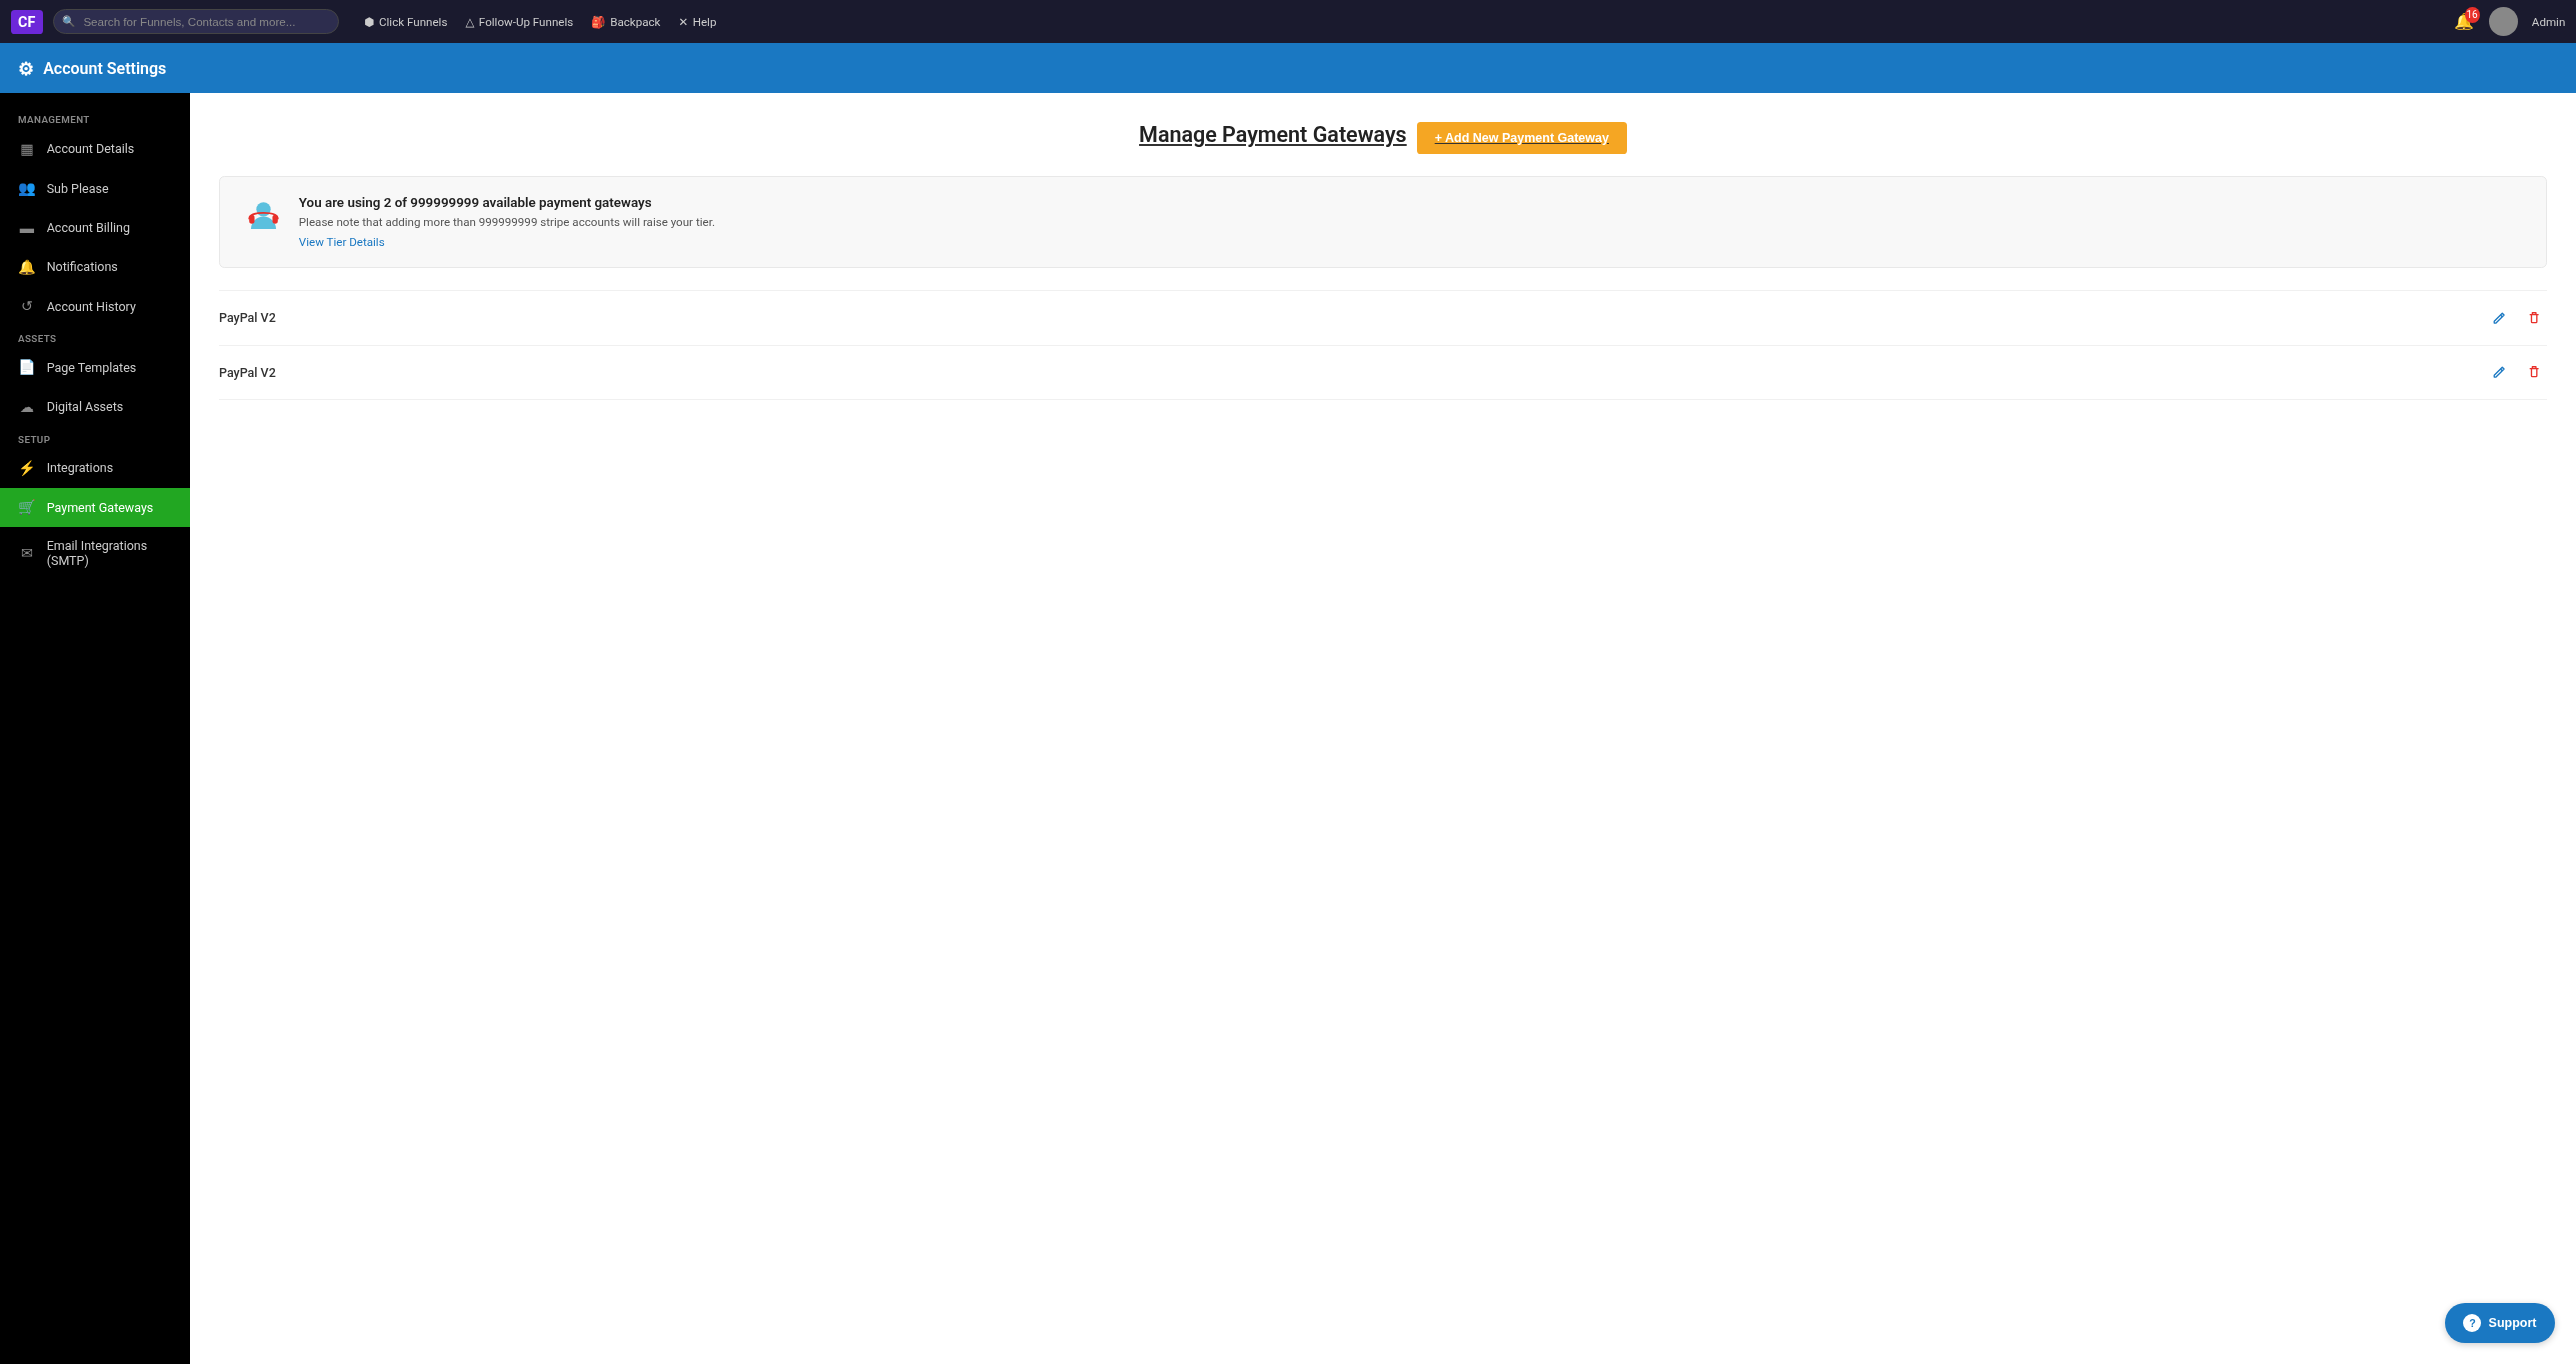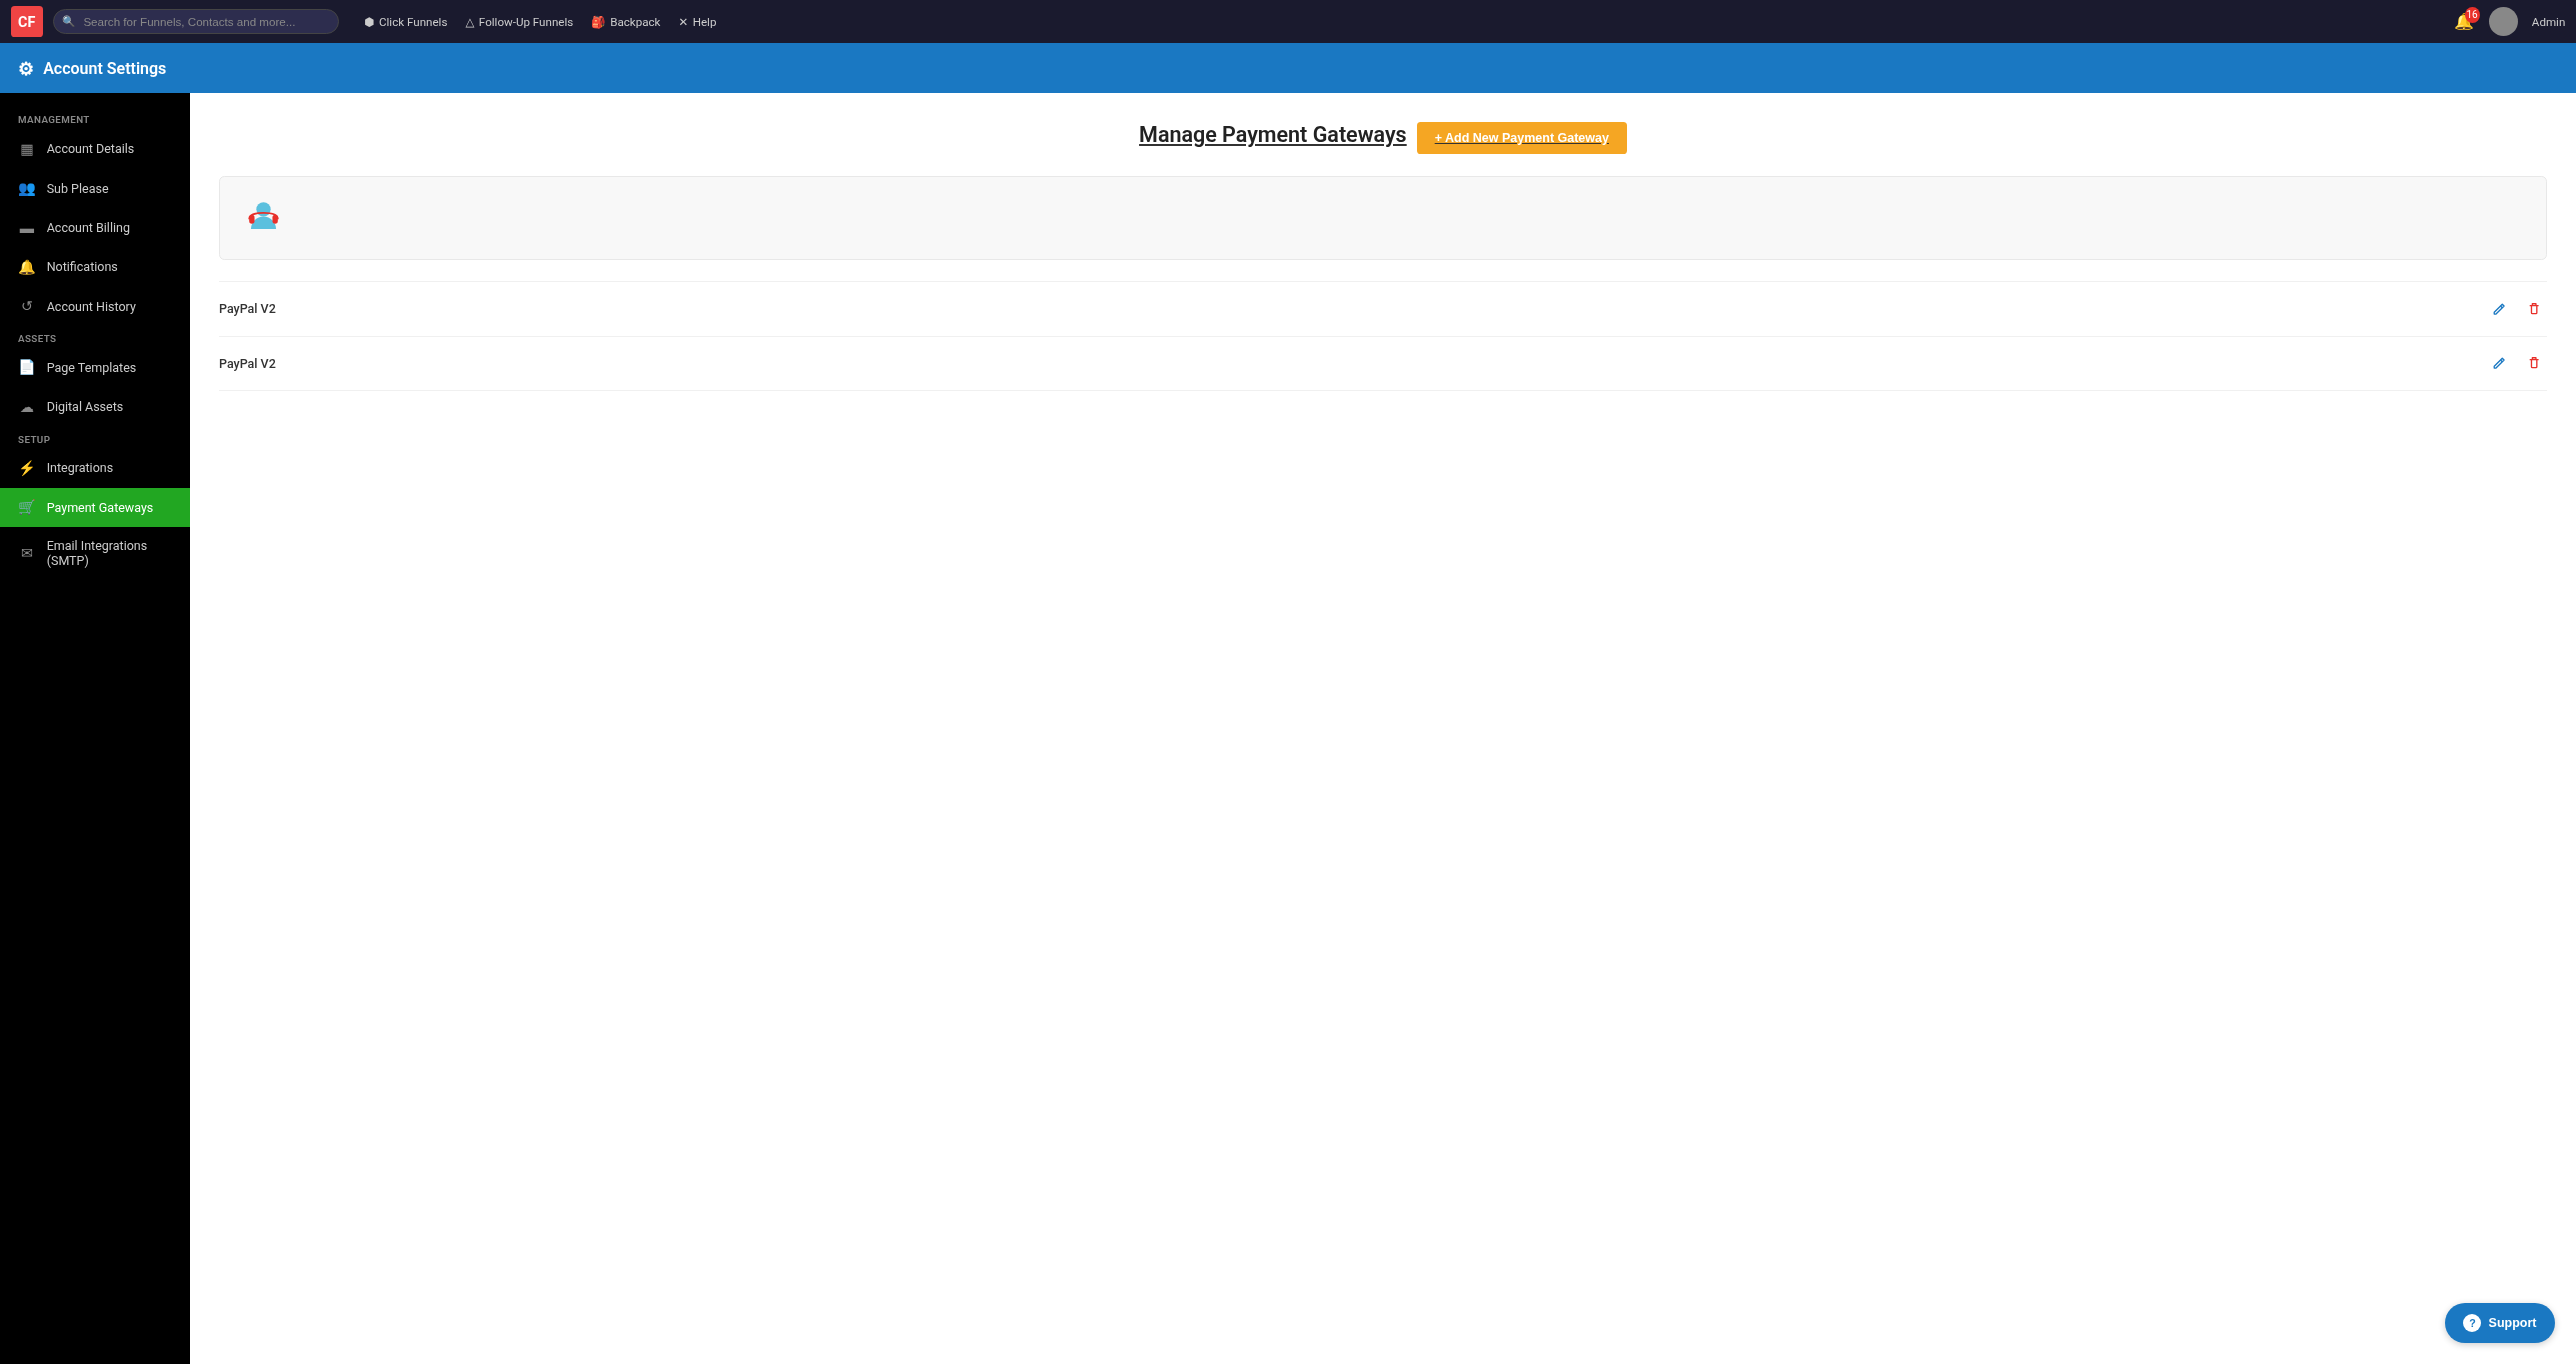--- a/index.html
+++ b/index.html
@@ -14,22 +14,22 @@
       padding: 0 10.7px;
       gap: 10.7px;
       position: fixed;
       top: 0;
       left: 0;
       right: 0;
       z-index: 100;
     }
     .top-nav-logo {
       width: 32px;
-      height: 31px;
-      background: #ef4444;
+      height: 24px;
+      background: #6d28d9;
       border-radius: 3.6px;
       display: flex;
       align-items: center;
       justify-content: center;
       color: white;
       font-weight: bold;
       font-size: 14.3px;
       flex-shrink: 0;
     }
     .search-wrapper {
@@ -409,20 +409,25 @@
     <div class="info-box">
       <div>
         
         <svg class="person-icon-svg" viewBox="0 0 48 48" fill="none" xmlns="http://www.w3.org/2000/svg">
           <circle cx="24" cy="16" r="8" fill="#5bc0de"></circle>
           <path d="M10 38c0-7.7 6.3-14 14-14s14 6.3 14 14" fill="#5bc0de"></path>
           <rect x="8" y="22" width="6" height="10" rx="3" fill="#e8302a"></rect>
           <rect x="34" y="22" width="6" height="10" rx="3" fill="#e8302a"></rect>
           <path d="M8 27 Q8 20 24 20 Q40 20 40 27" stroke="#e8302a" stroke-width="2" fill="none"></path>
         </svg>
+      </div>
+      <div>
+        <div class="info-box-title">You are using 2 of 999999999 available payment gateways</div>
+        <div class="info-box-text">Please note that adding more than 999999999 stripe accounts will raise your tier.</div>
+        <a class="info-box-link">View Tier Details</a>
       </div>
     </div>
 
     <div>
       <div class="gateway-row">
         <span class="gateway-name">PayPal V2</span>
         <div class="gateway-actions">
           <button class="action-btn edit-btn" title="Edit">
             <svg width="14.3" height="14.3" viewBox="0 0 16 16" fill="none">
               <path d="M11.5 2.5l2 2-9 9H2.5v-2l9-9z" stroke="#1a78c2" stroke-width="1.5" stroke-linejoin="round"></path>

